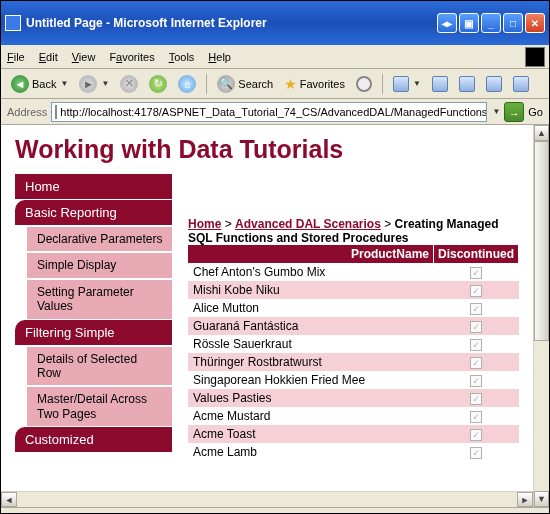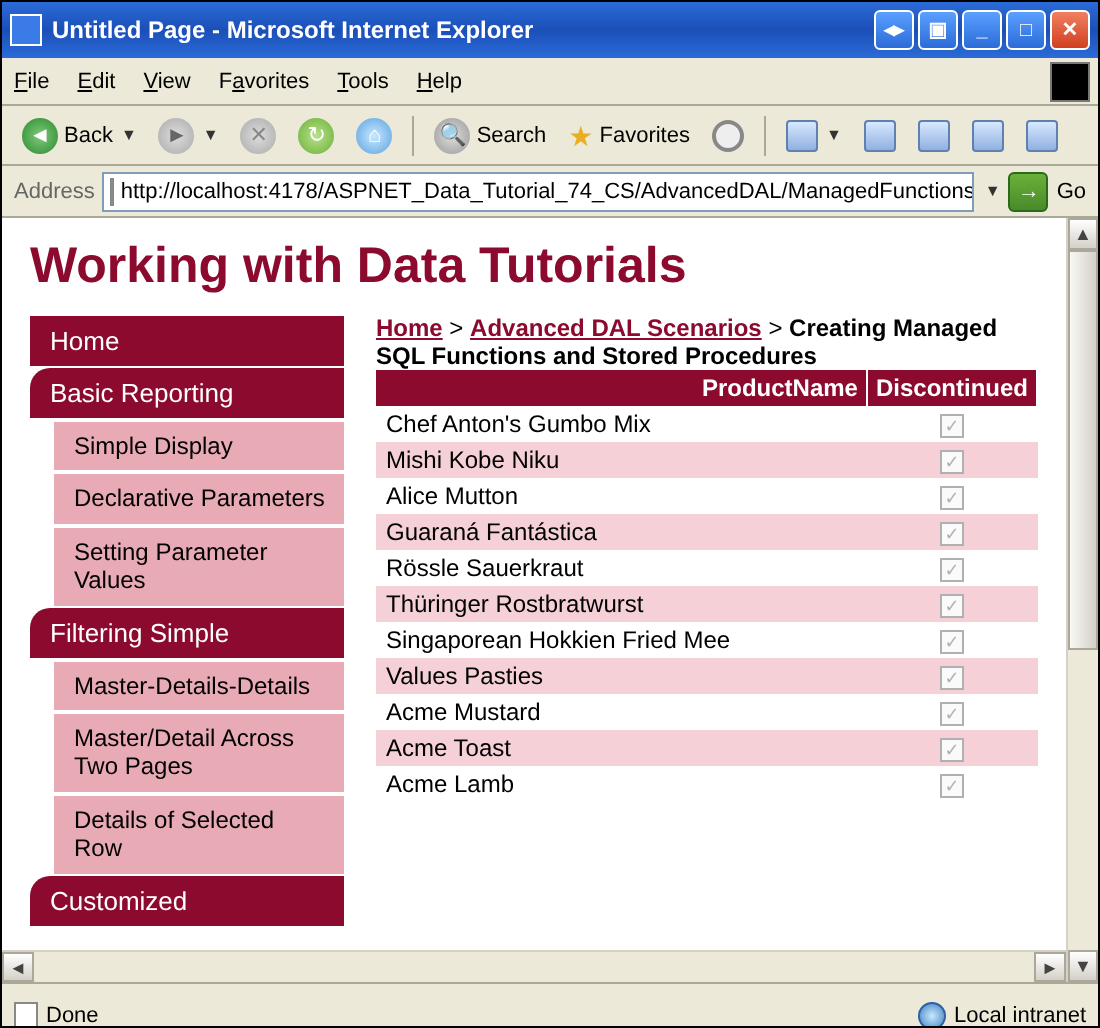--- a/index.html
+++ b/index.html
@@ -1,17 +1,17 @@
 <!DOCTYPE html>
 <html><head>
 <meta charset="utf-8">
 <style>
   * { box-sizing: border-box; margin: 0; padding: 0; }
   body { font-family: Tahoma, Arial, sans-serif; font-size: 11px; background: #fff; width: 550px; height: 514px; overflow: hidden; border: 1px solid #000; }
-  .titlebar { background: linear-gradient(to bottom, #2b6bd8 0%, #1b4fb8 50%, #2b6bd8 100%); height: 28px; display: flex; align-items: center; padding: 0 4px; }
+  .titlebar { background: linear-gradient(to bottom, #2b6bd8 0%, #1b4fb8 50%, #2b6bd8 100%); height: 44px; display: flex; align-items: center; padding: 0 4px; }
   .titlebar-icon { width: 16px; height: 16px; background: #3a7be8; border: 1px solid #fff; margin-right: 5px; }
   .titlebar-text { color: #fff; font-size: 12px; font-weight: bold; flex: 1; }
   .win-btns { display: flex; gap: 2px; }
   .win-btn { width: 20px; height: 20px; border: 1px solid #fff; border-radius: 3px; color: #fff; font-size: 10px; display: flex; align-items: center; justify-content: center; font-weight: bold; }
   .win-btn.blue { background: linear-gradient(#5aa0ff,#2b6bd8); }
   .win-btn.close { background: linear-gradient(#f08060,#d04020); }
   .menubar { background: #ece9d8; height: 24px; display: flex; align-items: center; padding: 0 6px; border-bottom: 1px solid #aca899; position: relative; }
   .menubar span { margin-right: 14px; color: #000; }
   .menubar span u { text-decoration: underline; }
   .throbber { position: absolute; right: 4px; top: 2px; width: 20px; height: 20px; background: #000; border: 1px solid #777; }
@@ -40,21 +40,21 @@
   .scroller .track { height: calc(100% - 32px); display: flex; flex-direction: column; }
   .scroller .space { flex: 1; }
   .scroller-h { position: absolute; left: 0; bottom: 0; height: 16px; width: calc(100% - 16px); background: #ece9d8; border-top: 1px solid #d4d0c8; display: flex; }
   .scroller-h .arr { width: 16px; background: linear-gradient(#fff,#d4d0c8); border: 1px solid #aca899; display: flex; align-items: center; justify-content: center; font-size: 9px; color: #444; }
   .scroller-h .space { flex: 1; }
   .page { padding: 10px 14px 0 14px; width: 532px; }
   .page-title { font-family: "Trebuchet MS", sans-serif; font-size: 25px; color: #8b0a2e; font-weight: bold; margin-bottom: 8px; }
   .dots { height: 2px; border-top: 2px dotted #b04060; margin-bottom: -1px; position: relative; z-index: -1; }
   .layout { display: flex; }
   .nav { width: 157px; }
-  .crumb-area { flex: 1; padding: 0 0 0 16px; font-size: 12px; }
+  .crumb-area { flex: 1; padding: 0 0 0 16px; font-size: 12px; margin-top: 44px; }
   .crumb-area a { color: #8b0a2e; font-weight: bold; text-decoration: underline; }
   .crumb-area .cur { color: #000; font-weight: bold; }
   .main-heading { font-family: "Trebuchet MS", sans-serif; font-size: 24px; font-weight: bold; color: #000; margin: 18px 0 14px 0; line-height: 1.1; }
   .nav-head { background: #8b0a2e; color: #fff; font-size: 13px; padding: 5px 10px; border-top-left-radius: 10px; margin-top: 1px; }
   .nav-head.first { border-top-left-radius: 0; }
   .nav-sub { background: #e8aab4; color: #000; font-size: 12px; padding: 5px 8px 5px 10px; margin-left: 12px; border-top: 2px solid #fff; line-height: 1.2; }
   .grid { border-collapse: collapse; width: 100%; font-size: 12px; }
   .grid th { background: #8b0a2e; color: #fff; font-weight: bold; padding: 2px 4px; text-align: right; border-right: 1px solid #fff; }
   .grid td { padding: 2px 5px; }
   .grid tr.alt td { background: #f5d0d6; }
@@ -152,27 +152,26 @@
 </div>
 
 <div class="content">
   <div class="page">
     <div class="page-title">Working with Data Tutorials</div>
     <div class="dots"></div>
     <div class="layout">
       <div class="nav">
         <div class="nav-head first">Home</div>
         <div class="nav-head">Basic Reporting</div>
+        <div class="nav-sub">Declarative Parameters</div>
         <div class="nav-sub">Simple Display</div>
-        <div class="nav-sub">Declarative Parameters</div>
         <div class="nav-sub">Setting Parameter Values</div>
         <div class="nav-head">Filtering Simple</div>
-        <div class="nav-sub">Master-Details-Details</div>
+        <div class="nav-sub">Details of Selected Row</div>
         <div class="nav-sub">Master/Detail Across Two Pages</div>
-        <div class="nav-sub">Details of Selected Row</div>
         <div class="nav-head">Customized</div>
       </div>
       <div class="crumb-area">
         <div>
           <a href="#">Home</a> &gt;
           <a href="#">Advanced DAL Scenarios</a> &gt;
           <span class="cur">Creating Managed SQL Functions and Stored Procedures</span>
         </div>
         <table class="grid">
           <thead>

